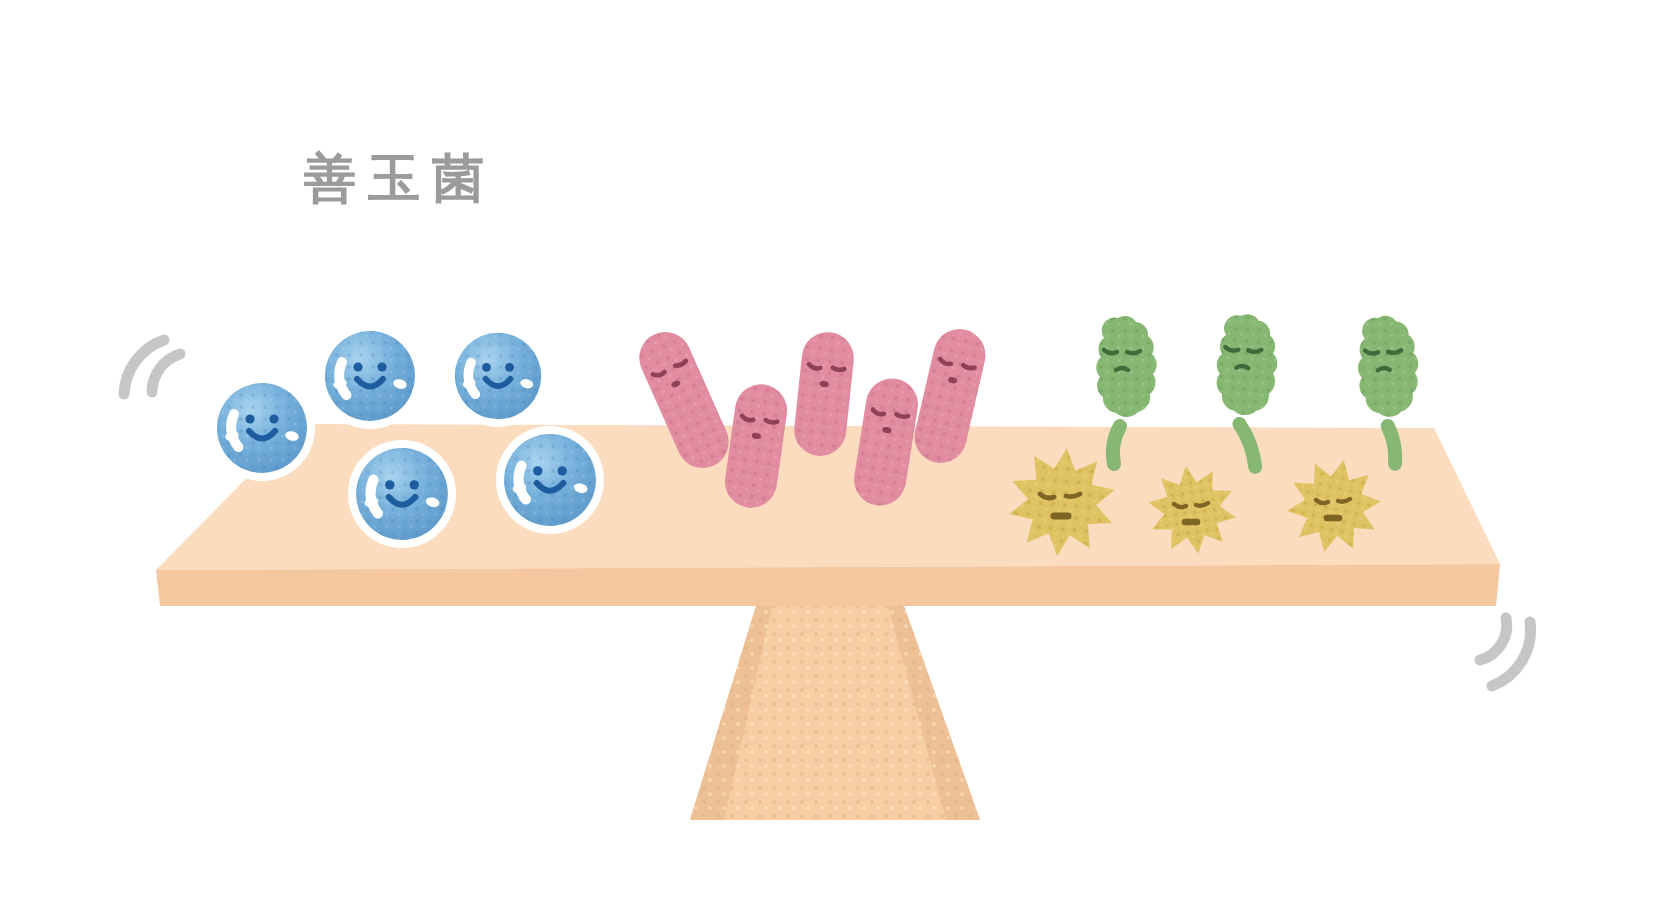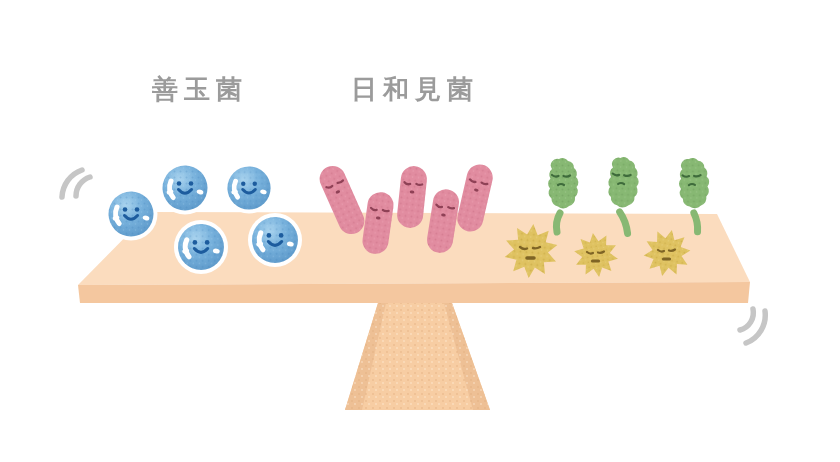--- a/index.html
+++ b/index.html
@@ -248,14 +248,13 @@
         <g transform="translate(0,-17)" stroke="#8F4156" fill="#8F4156">
           <path d="M -9 0 q 2.8 2.6 5.8 1.2" fill="none" stroke-width="2.3" stroke-linecap="round"></path>
           <path d="M 3 0.5 q 2.8 1.4 5.8 0" fill="none" stroke-width="2.3" stroke-linecap="round"></path>
           <ellipse cx="-0.5" cy="9" rx="2.3" ry="1.5" stroke="none"></ellipse>
         </g>
       </g>
     </g>
   </svg>
 
   <div class="label label-good">善玉菌</div>
-  <div class="label label-opp">日和見菌</div>
 </div>
 
 </body></html>

